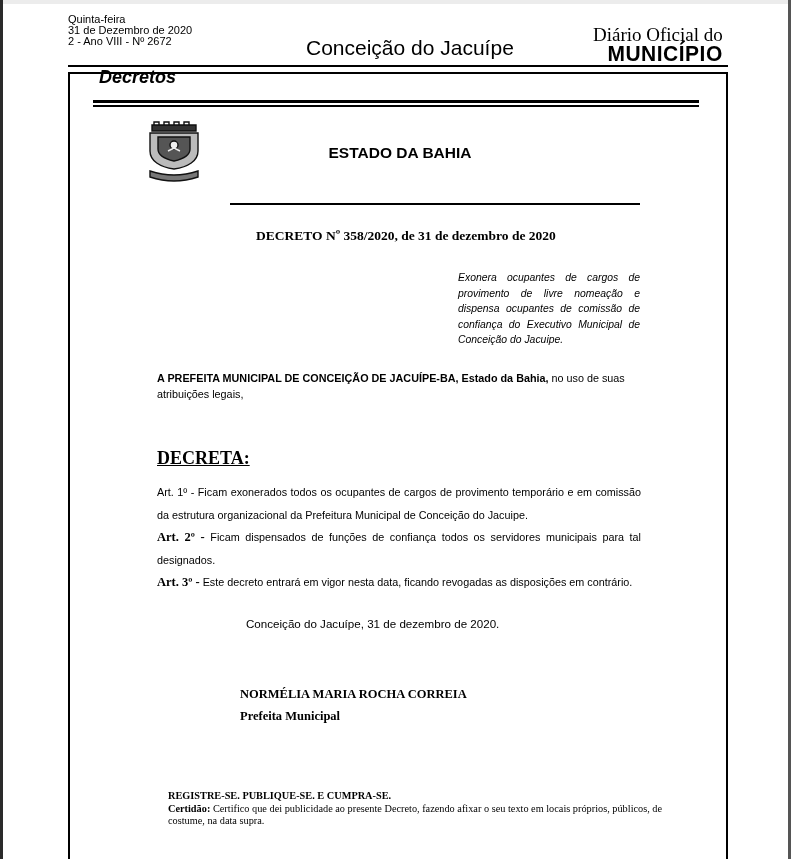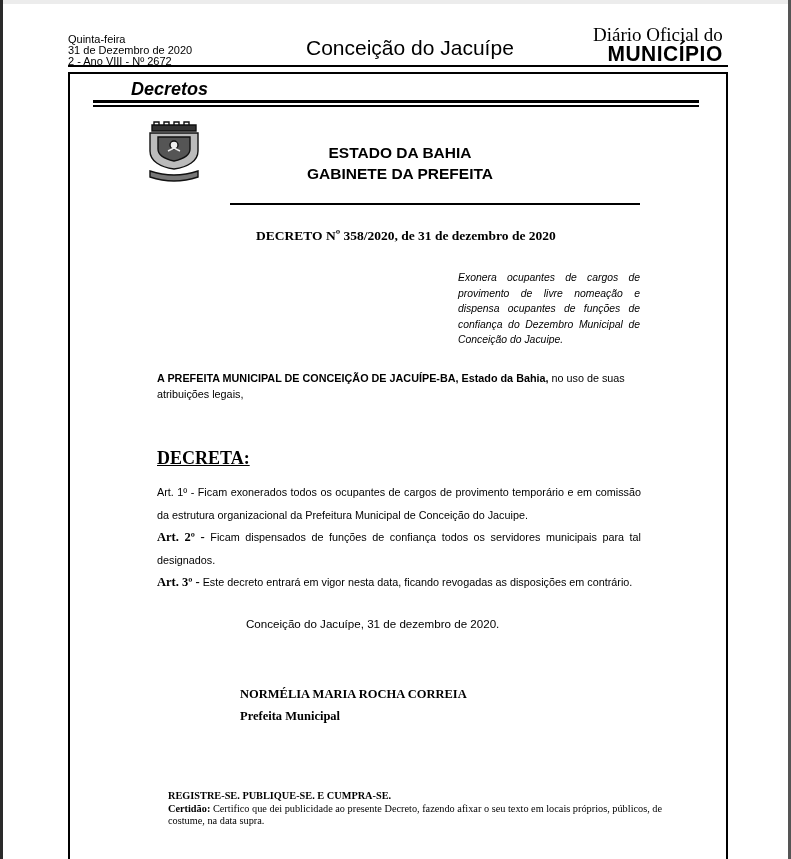--- a/index.html
+++ b/index.html
@@ -1,29 +1,29 @@
 <!DOCTYPE html>
 <html><head>
 <meta charset="utf-8">
 <style>
   html, body { margin:0; padding:0; }
   body { width:791px; height:859px; background:#ffffff; position:relative; overflow:hidden; font-family:"Liberation Sans", sans-serif; color:#000; }
   .topbar { position:absolute; left:0; top:0; width:791px; height:4px; background:#ececec; }
   .leftbar { position:absolute; left:0; top:0; width:3px; height:859px; background:#2a2a2a; }
   .rightbar { position:absolute; right:0; top:0; width:3px; height:859px; background:#555; }
 
-  .hdr-left { position:absolute; left:68px; top:34px; font-size:11px; line-height:11px; }
+  .hdr-left { position:absolute; left:68px; top:14px; font-size:11px; line-height:11px; }
   .hdr-title { position:absolute; left:306px; top:36px; font-size:21px; }
   .brand { position:absolute; left:593px; top:26px; text-align:right; }
   .brand-top { font-family:"Liberation Serif", serif; font-size:19px; line-height:18px; }
   .brand-bot { font-family:"Liberation Sans", sans-serif; font-weight:900; font-size:21px; line-height:20px; letter-spacing:0.5px; transform:scaleY(1.05); }
   .hdr-rule { position:absolute; left:68px; top:65px; width:660px; height:2px; background:#000; }
 
   .frame { position:absolute; left:68px; top:72px; width:660px; height:800px; border:2px solid #000; box-sizing:border-box; }
-  .section-title { position:absolute; left:99px; top:79px; font-size:18px; font-weight:bold; font-style:italic;margin-left:32px; }
+  .section-title { position:absolute; left:99px; top:67px; font-size:18px; font-weight:bold; font-style:italic; }
   .dbl-rule { position:absolute; left:93px; top:100px; width:606px; height:7px; border-top:3px solid #000; border-bottom:2px solid #000; box-sizing:border-box; }
 
   .crest { position:absolute; left:146px; top:121px; width:56px; height:62px; }
   .heading { position:absolute; left:230px; top:142px; width:340px; text-align:center; font-weight:bold; font-size:15.5px; line-height:21px; }
   .heading-rule { position:absolute; left:230px; top:203px; width:410px; height:2px; background:#000; }
 
   .decree-title { position:absolute; left:256px; top:228px; font-family:"Liberation Serif", serif; font-weight:bold; font-size:13.5px; }
   .ementa { position:absolute; left:458px; top:270px; width:182px; font-style:italic; font-size:10.4px; line-height:15.6px; text-align:justify; }
   .preamble { position:absolute; left:157px; top:371px; width:484px; font-size:10.8px; line-height:15.5px; }
   .decreta { position:absolute; left:157px; top:448px; font-family:"Liberation Serif", serif; font-weight:bold; font-size:18px;text-decoration:underline; }
@@ -64,26 +64,25 @@
     <path d="M4 12 h48 v18 c0 10 -10 16 -24 18 c-14 -2 -24 -8 -24 -18 z" fill="#bbb"></path>
     <path d="M12 16 h32 v12 c0 6 -7 10 -16 12 c-9 -2 -16 -6 -16 -12 z" fill="#555"></path>
     <circle cx="28" cy="24" r="4" fill="#eee"></circle>
     <path d="M22 30 l6 -3 l6 3" stroke="#eee"></path>
     <path d="M4 50 q24 8 48 0 v6 q-24 8 -48 0 z" fill="#777"></path>
   </g>
 </svg>
 
 <div class="heading">
   <div>ESTADO DA BAHIA</div>
-  <div>GABINETE DA PREFEITA</div>
 </div>
 <div class="heading-rule"></div>
 
 <div class="decree-title">DECRETO Nº 358/2020, de 31 de dezembro de 2020</div>
-<div class="ementa">Exonera ocupantes de cargos de provimento de livre nomeação e dispensa ocupantes de funções de confiança do Dezembro Municipal de Conceição do Jacuipe.</div>
+<div class="ementa">Exonera ocupantes de cargos de provimento de livre nomeação e dispensa ocupantes de comissão de confiança do Executivo Municipal de Conceição do Jacuipe.</div>
 
 <div class="preamble"><b>A PREFEITA MUNICIPAL DE CONCEIÇÃO DE JACUÍPE-BA, Estado da Bahia,</b><span> no uso de suas atribuições legais,</span></div>
 
 <div class="decreta">DECRETA:</div>
 
 <div class="arts">
   <div><span>Art. 1º -</span><span> Ficam exonerados todos os ocupantes de cargos de provimento temporário e em comissão da estrutura organizacional da Prefeitura Municipal de Conceição do Jacuipe.</span></div>
   <div><span class="art-b">Art. 2º -</span><span> Ficam dispensados de funções de confiança todos os servidores municipais para tal designados.</span></div>
   <div><span class="art-b">Art. 3º -</span><span> Este decreto entrará em vigor nesta data, ficando revogadas as disposições em contrário.</span></div>
 </div>

